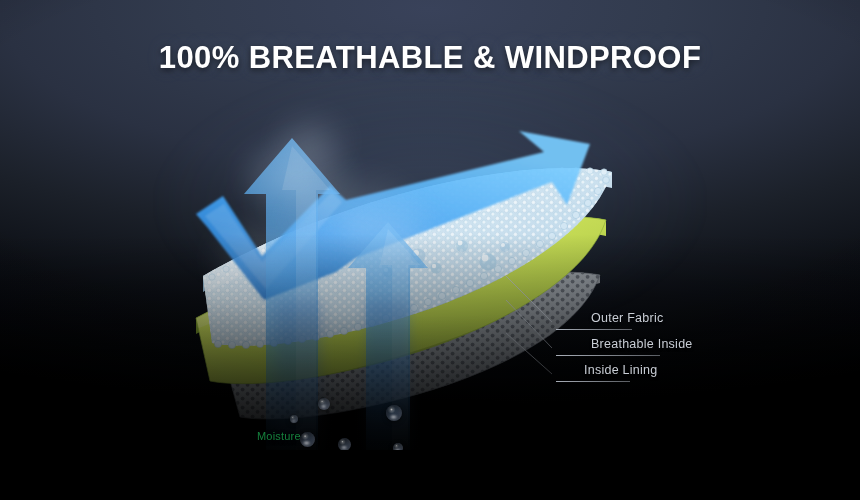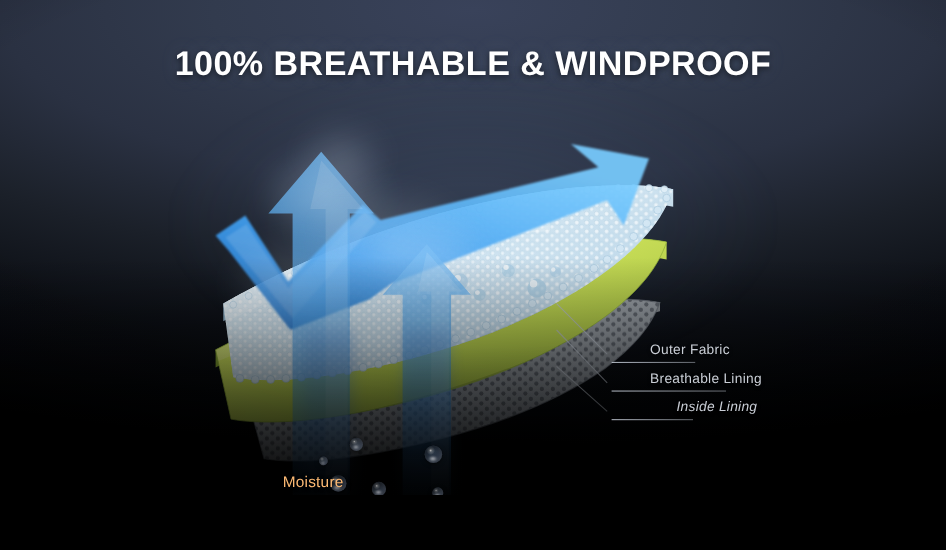--- a/index.html
+++ b/index.html
@@ -122,22 +122,22 @@
   }
   .callout-underline {
     position: absolute;
     height: 1px;
     background: linear-gradient(to right, rgba(196,203,214,.85), rgba(196,203,214,.45));
   }
   .moisture-label {
     position: absolute;
     left: 257px;
     top: 430px;
-    color: #fdba74;
-    font-size: 14px;
+    color: #15803d;
+    font-size: 11px;
     letter-spacing: .2px;
     white-space: nowrap;
     text-shadow: 0 1px 4px rgba(0,0,0,.9);
   }
 </style>
 </head>
 <body>
 
 <div id="stage">
 
@@ -405,21 +405,21 @@
   <div class="drop" style="left:386px; top:405px; width:16px; height:16px;"></div>
   <div class="drop" style="left:414px; top:470px; width:11px; height:11px;"></div>
   <div class="drop" style="left:268px; top:455px; width:9px;  height:9px;"></div>
   <div class="drop" style="left:290px; top:415px; width:8px;  height:8px;"></div>
 
   <div class="title">100% BREATHABLE &amp; WINDPROOF</div>
 
   <div class="callout" style="left:556px; top:311px;">Outer Fabric</div>
   <div class="callout-underline" style="left:556px; top:329px; width:76px;"></div>
 
-  <div class="callout" style="left:556px; top:337px;">Breathable Lining</div>
+  <div class="callout" style="left:556px; top:337px;">Breathable Inside</div>
   <div class="callout-underline" style="left:556px; top:355px; width:104px;"></div>
 
-  <div class="callout" style="left:580px; top:363px;font-style:italic;">Inside Lining</div>
+  <div class="callout" style="left:549px; top:363px;">Inside Lining</div>
   <div class="callout-underline" style="left:556px; top:381px; width:74px;"></div>
 
   <div class="moisture-label">Moisture</div>
 
 </div>
 
 </body></html>

